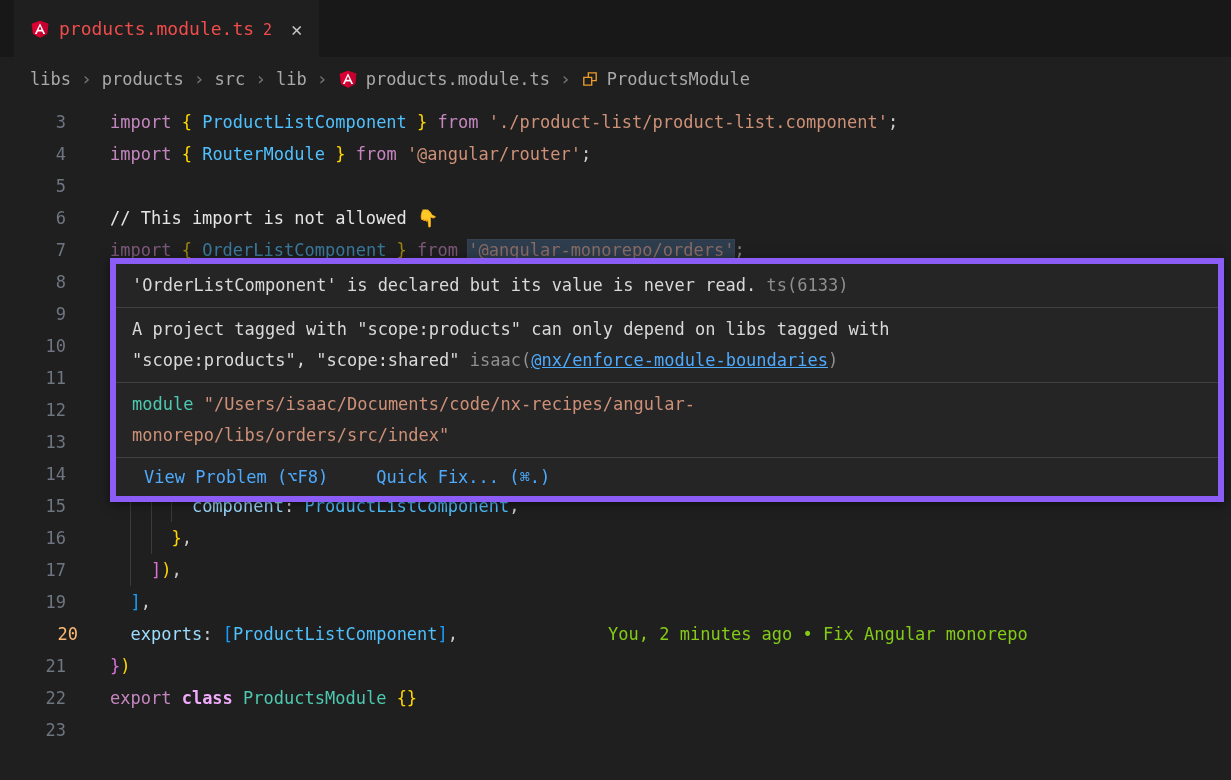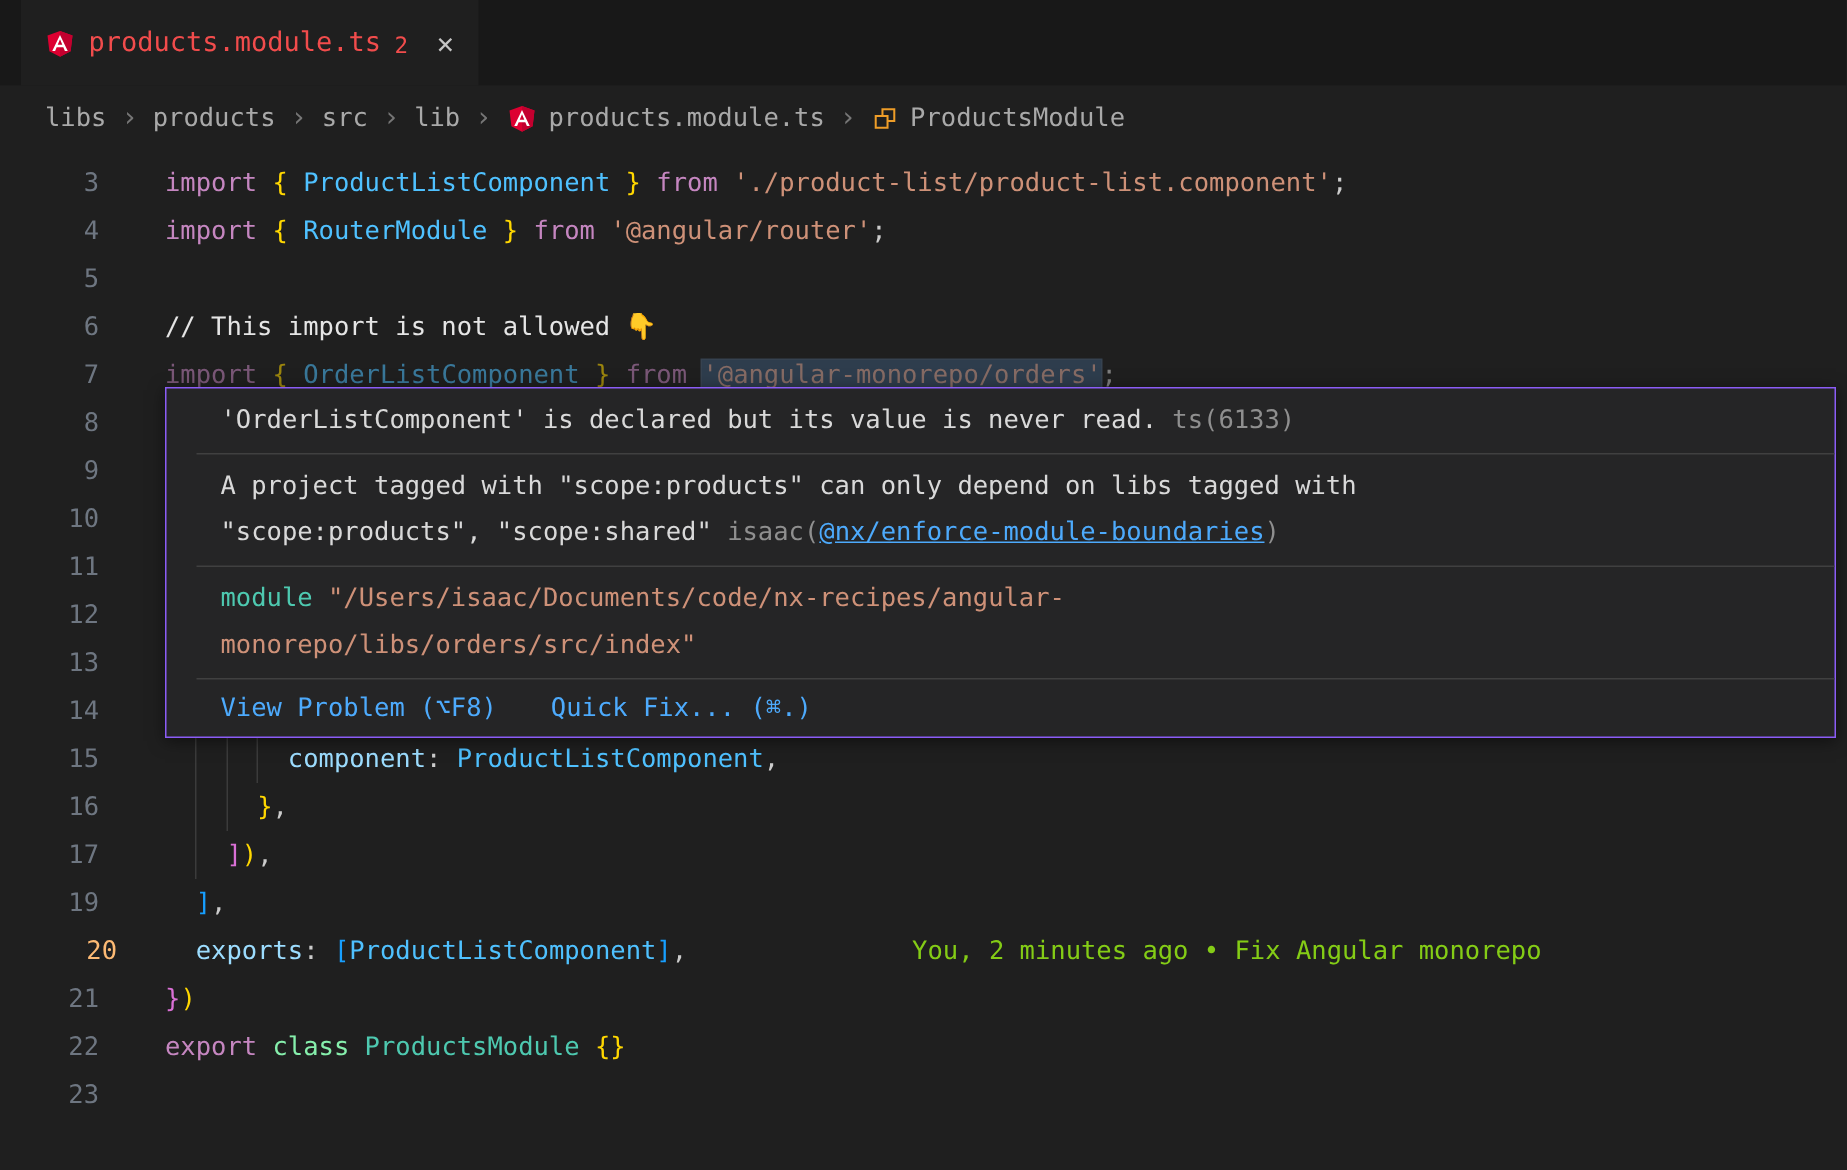--- a/index.html
+++ b/index.html
@@ -38,21 +38,21 @@
     font-size:17px; padding-left:110px; color:#cccccc;
   }
   .ln {
     position:absolute; left:0; top:0; width:66px; text-align:right;
     color:#6e7681; user-select:none;
   }
   .ln-active { color:#fdba74;margin-left:12px; }
   .guide { position:absolute; top:0; bottom:0; width:1px; background:#3b3b3b; }
 
   .tk-kw  { color:#c586c0; }
-  .tk-kw2 { color:#86efac; }
+  .tk-kw2 { color:#f0abfc;font-weight:bold; }
   .tk-type{ color:#4ec9b0; }
   .tk-comp{ color:#4fc1ff; }
   .tk-prop{ color:#9cdcfe; }
   .tk-str { color:#ce9178; }
   .tk-cmt { color:#e5e5e5; }
   .tk-fg  { color:#cccccc; }
   .tk-b1  { color:#ffd700; }
   .tk-b2  { color:#da70d6; }
   .tk-b3  { color:#179fff; }
   .dim    { opacity:.55; }
@@ -67,32 +67,32 @@
     text-decoration-thickness:1.3px; text-underline-offset:5px;
     text-decoration-skip-ink:none;
   }
   .hl { background:rgba(70,110,152,.38); box-shadow:0 0 0 1px rgba(110,150,195,.30);margin-top:48px; }
 
   .blame { color:#84cc16; margin-left:150px; font-size:17px; }
 
   
   .hover {
     position:absolute; left:110px; top:158px; width:1114px; z-index:10;
-    background:#252526; border:1px solid #8b5cf6;
-    box-shadow:0 2px 10px rgba(0,0,0,.5); font-size:17px;padding-left:20px;
+    background:#252526; border:6px solid #8b5cf6;
+    box-shadow:0 2px 10px rgba(0,0,0,.5); font-size:17px;
   }
   .hover-section { padding:6px 16px; line-height:31px; border-bottom:1px solid #404040; }
   .hover-line { white-space:pre-wrap; }
   .hv-fg  { color:#d9d9d9; }
   .hv-dim { color:#8f8f8f; }
   .hv-link{ color:#4daafc; text-decoration:underline; cursor:pointer; }
   .hv-kw  { color:#4ec9b0; }
   .hv-str { color:#ce9178; }
   .hover-actions { display:flex; gap:36px; padding:4px 16px; line-height:30px; }
-  .hover-action { color:#4daafc; cursor:pointer; }
+  .hover-action { color:#4daafc; cursor:pointer;margin-left:12px; }
 </style>
 </head>
 <body>
 
 <div class="tabbar">
   <div class="tab">
     <span class="tab-icon" id="tab-icon">
         <svg viewBox="0 0 24 24" width="20" height="20">
           <polygon points="12,2 22,5.6 20.5,18.1 12,22.5 3.5,18.1 2,5.6" fill="#dd0031"></polygon>
           <polygon points="12,2 12,22.5 20.5,18.1 22,5.6" fill="#c3002f"></polygon>

